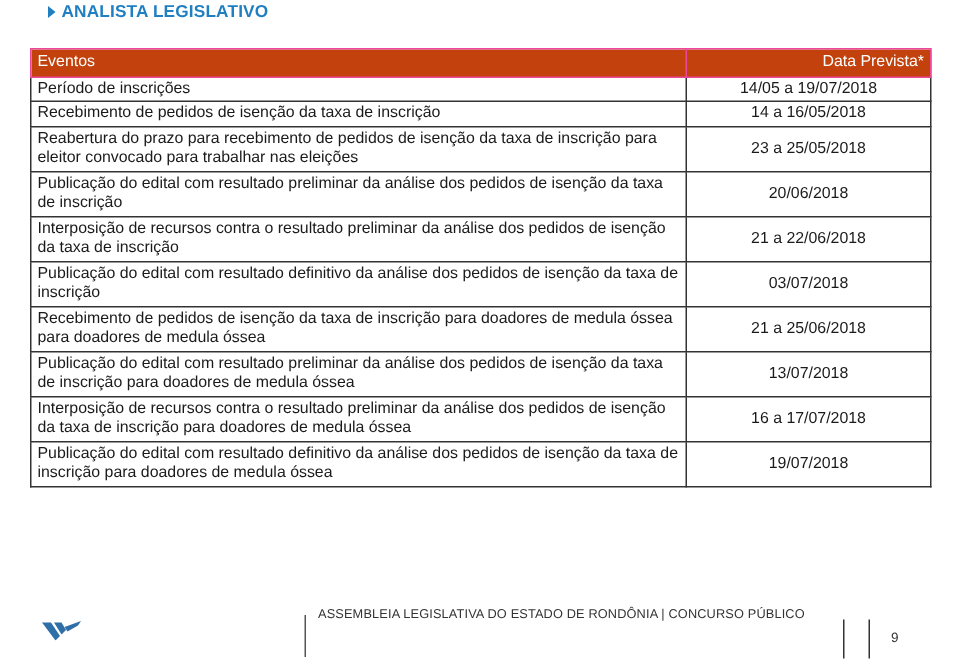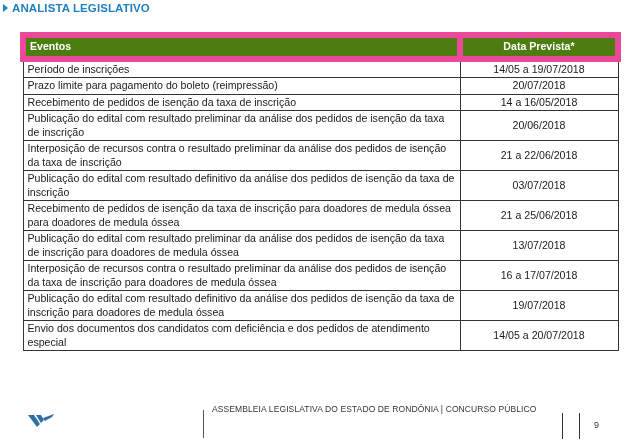--- a/index.html
+++ b/index.html
@@ -1,29 +1,29 @@
 <!DOCTYPE html>
 <html><head>
 <meta charset="utf-8">
 <style>
   html, body { margin:0; padding:0; background:#ffffff; }
   body { width:640px; height:447px; position:relative; overflow:hidden;
          font-family:"Liberation Sans", "DejaVu Sans", sans-serif; color:#1a1a1a; }
 
-  .section-title { position:absolute; left:3px; top:0px; height:16px; display:flex; align-items:center;
+  .section-title { position:absolute; left:32px; top:0px; height:16px; display:flex; align-items:center;
                    color:#1f7fc1; font-weight:bold; font-size:11.5px; letter-spacing:0.1px; }
   .section-title .tri { width:0; height:0; border-top:4.5px solid transparent; border-bottom:4.5px solid transparent;
                         border-left:5px solid #1f7fc1; margin-right:4px; }
 
   .table { position:absolute; left:20px; top:32px; width:601px; border-collapse:collapse;
            font-size:10.6px; line-height:13.4px; }
-  .table th { background:#4d7c0f; color:#ffffff; font-weight:bold; height:18px; padding:0 4px;
-              border:6px solid #ec4899; }
+  .table th { background:#c2410c; color:#ffffff; font-weight:normal; height:18px; padding:0 4px;
+              border:1px solid #ec4899; }
   .table th.ev { text-align:left; }
-  .table th.dt { text-align:center; }
+  .table th.dt { text-align:right; }
   .table td { border:1px solid #333333; padding:1px 4px 1px 4px; vertical-align:middle;margin-top:42px; }
   .table td.ev { width:428px; }
   .table td.dt { text-align:center; }
   .table tr.single td { height:13px; }
   .table tr.double td { height:27px; }
 
   .footer-logo { position:absolute; left:28px; top:414px; display:flex; align-items:center; }
   .footer-logo .mark { width:26px; height:13px; margin-right:4px; }
   .footer-logo .brand { color:#2f6fa8; font-weight:bold; font-size:15px; letter-spacing:0.3px; }
   .footer-sep1 { position:absolute; left:203px; top:410px; width:1px; height:28px; background:#555; }
@@ -46,26 +46,26 @@
       <th class="ev">Eventos</th>
       <th class="dt">Data Prevista*</th>
     </tr>
   </thead>
   <tbody>
     <tr class="single">
       <td class="ev">Período de inscrições</td>
       <td class="dt">14/05 a 19/07/2018</td>
     </tr>
     <tr class="single">
-      <td class="ev">Prazo limite para pagamento do boleto (reimpressão)</td>
-      <td class="dt">20/07/2018</td>
-    </tr>
-    <tr class="single">
       <td class="ev">Recebimento de pedidos de isenção da taxa de inscrição</td>
       <td class="dt">14 a 16/05/2018</td>
+    </tr>
+    <tr class="double">
+      <td class="ev">Reabertura do prazo para recebimento de pedidos de isenção da taxa de inscrição para eleitor convocado para trabalhar nas eleições</td>
+      <td class="dt">23 a 25/05/2018</td>
     </tr>
     <tr class="double">
       <td class="ev">Publicação do edital com resultado preliminar da análise dos pedidos de isenção da taxa de inscrição</td>
       <td class="dt">20/06/2018</td>
     </tr>
     <tr class="double">
       <td class="ev">Interposição de recursos contra o resultado preliminar da análise dos pedidos de isenção da taxa de inscrição</td>
       <td class="dt">21 a 22/06/2018</td>
     </tr>
     <tr class="double">
@@ -81,24 +81,20 @@
       <td class="dt">13/07/2018</td>
     </tr>
     <tr class="double">
       <td class="ev">Interposição de recursos contra o resultado preliminar da análise dos pedidos de isenção da taxa de inscrição para doadores de medula óssea</td>
       <td class="dt">16 a 17/07/2018</td>
     </tr>
     <tr class="double">
       <td class="ev">Publicação do edital com resultado definitivo da análise dos pedidos de isenção da taxa de inscrição para doadores de medula óssea</td>
       <td class="dt">19/07/2018</td>
     </tr>
-    <tr class="double">
-      <td class="ev">Envio dos documentos dos candidatos com deficiência e dos pedidos de atendimento especial</td>
-      <td class="dt">14/05 a 20/07/2018</td>
-    </tr>
   </tbody>
 </table>
 
 <div class="footer-logo">
   <svg class="mark" viewBox="0 0 26 13">
     <polygon points="0,1 6,1 12,10 9,13" fill="#2f6fa8"></polygon>
     <polygon points="8,1 13,1 16,6 13,9" fill="#2f6fa8"></polygon>
     <polygon points="15,4 26,0 24,3 17,7" fill="#2f6fa8"></polygon>
   </svg>
 </div>

